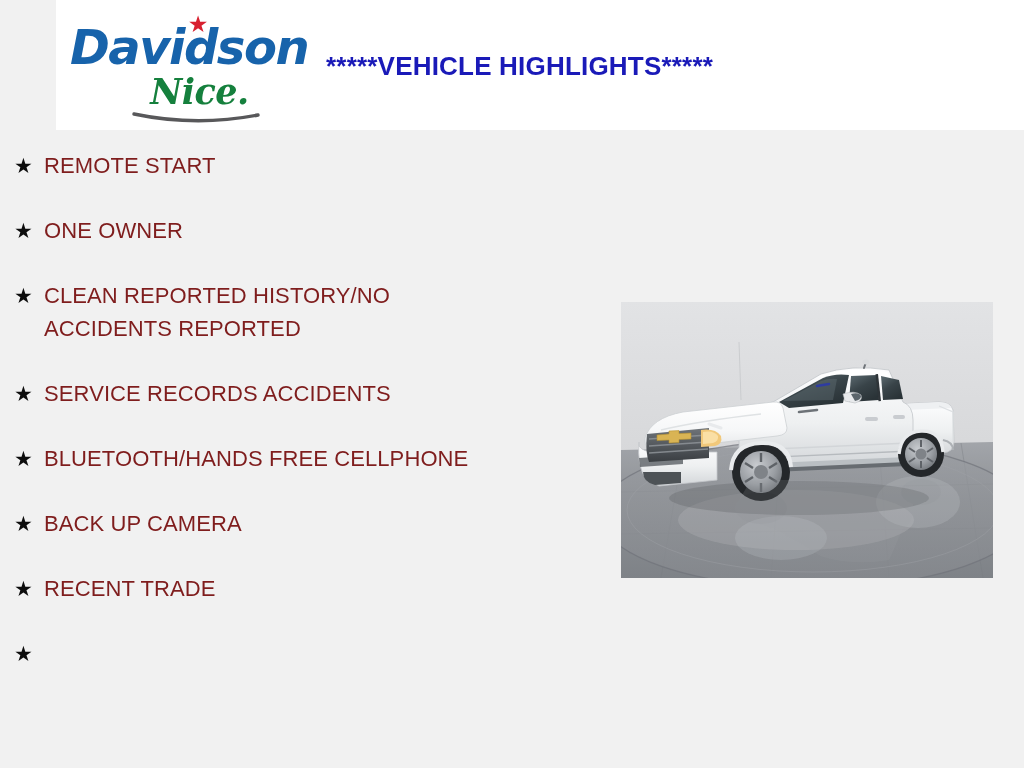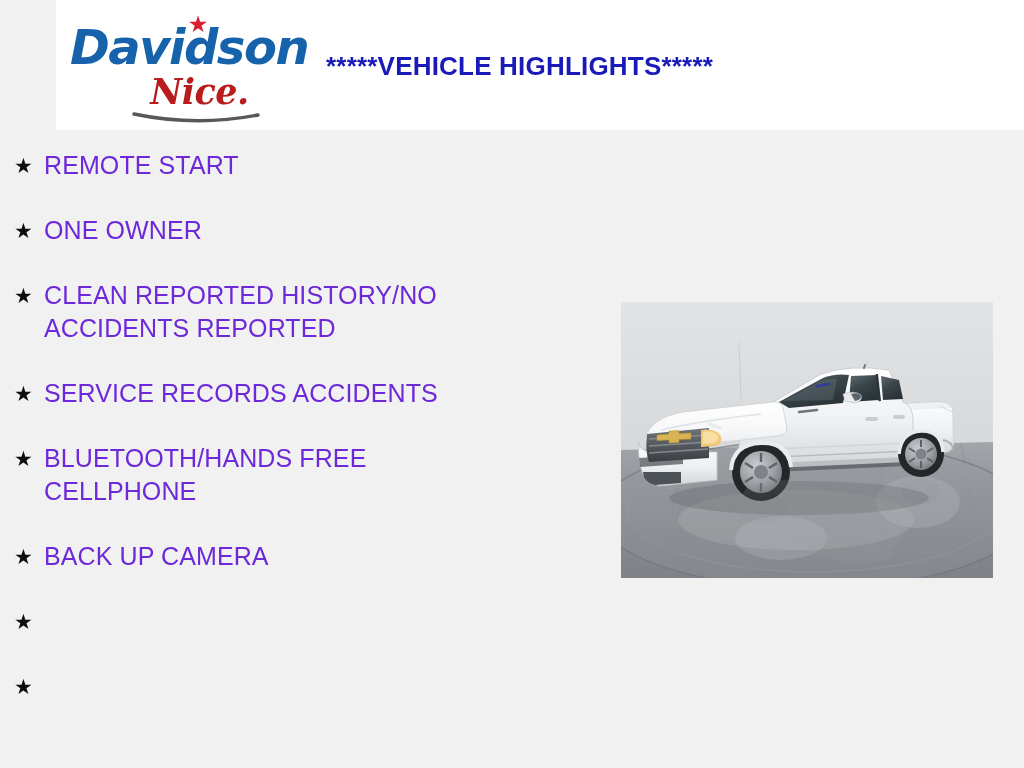--- a/index.html
+++ b/index.html
@@ -71,21 +71,21 @@
     left: 62px;
     top: 64px;
     width: 135px;
     height: 40px;
     font-family: "DejaVu Serif", serif;
     font-style: italic;
     font-weight: bold;
     font-size: 35px;
     line-height: 40px;
     letter-spacing: -0.5px;
-    color: #b91c1c;
+    color: #15803d;
     text-align: center;
     white-space: nowrap;
   }
   #logo-swoosh {
     position: absolute;
     left: 62px;
     top: 104px;
     width: 128px;
     height: 14px;
     overflow: hidden;
@@ -129,23 +129,23 @@
   .bullet-star {
     flex: 0 0 auto;
     width: 30px;
     font-size: 21px;
     line-height: 33px;
     color: #0d0d0d;
     text-align: left;
   }
   .highlight-label {
     flex: 1 1 auto;
-    font-size: 25px;
+    font-size: 22px;
     line-height: 33px;
-    color: #6d28d9;
+    color: #7f1d1d;
     letter-spacing: 0.1px;
     max-width: 448px;
   }
 
   
   #vehicle-photo {
     position: absolute;
     left: 621px;
     top: 302px;
     width: 372px;
@@ -196,20 +196,21 @@
     <li class="highlight-item">
       <span class="bullet-star">★</span>
       <span class="highlight-label">BLUETOOTH/HANDS FREE CELLPHONE</span>
     </li>
     <li class="highlight-item">
       <span class="bullet-star">★</span>
       <span class="highlight-label">BACK UP CAMERA</span>
     </li>
     <li class="highlight-item">
       <span class="bullet-star">★</span>
+      <span class="highlight-label">RECENT TRADE</span>
     </li>
     <li class="highlight-item">
       <span class="bullet-star">★</span>
     </li>
   </ul>
 
   <div id="vehicle-photo">
     <svg width="372" height="276" viewBox="0 0 372 276">
       <defs>
         <linearGradient id="backdrop" x1="0" y1="0" x2="0" y2="1">

